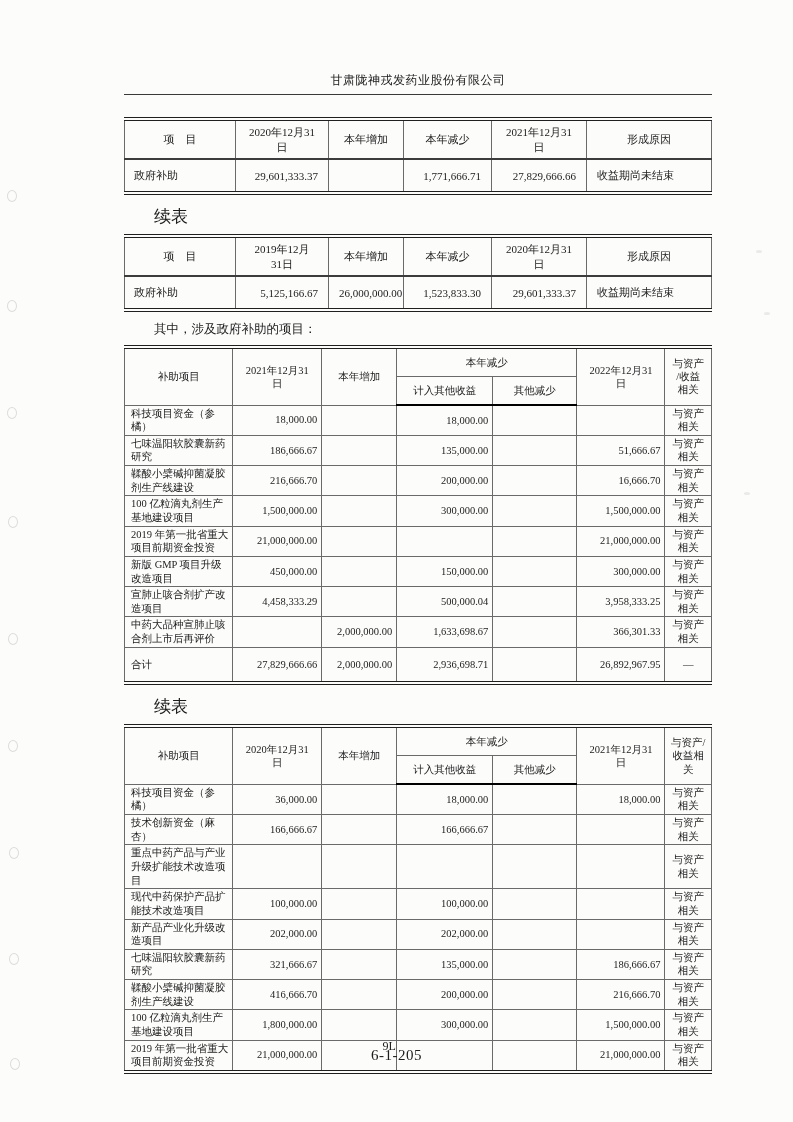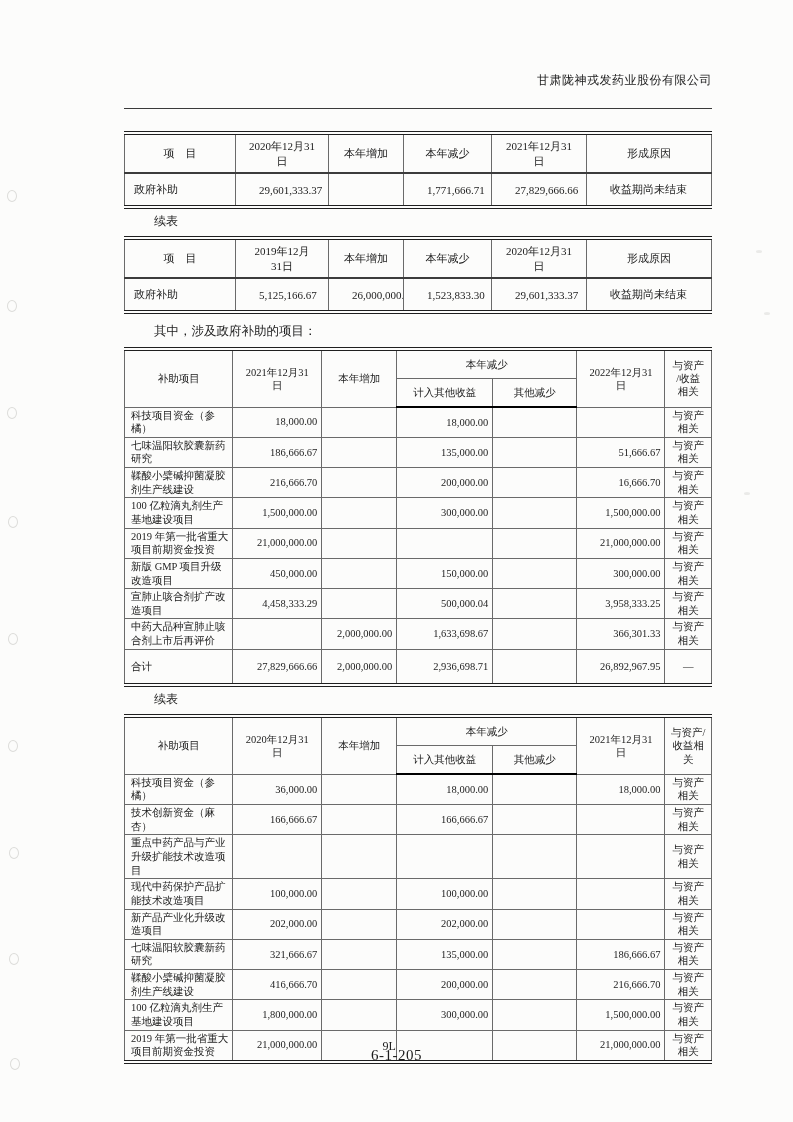--- a/index.html
+++ b/index.html
@@ -6,38 +6,38 @@
   html,body { margin:0; padding:0; }
   body {
     width:793px; height:1122px; position:relative;
     background:#fcfcfb; color:#1c1c1c;
     font-family:"Liberation Serif","DejaVu Serif",serif;
     overflow:hidden;
   }
   .content { position:absolute; left:124px; top:72px; width:588px; }
 
   .doc-header {
-    display:flex; justify-content:flex-end; align-items:flex-end;
-    font-size:12px; padding-bottom:19px; border-bottom:1.5px solid #3a3a3a;
+    display:flex; justify-content:center; align-items:flex-end;
+    font-size:12px; padding-bottom:5px; border-bottom:1.5px solid #3a3a3a;
   }
   .doc-header .left { letter-spacing:.5px; }
 
   table { border-collapse:collapse; width:100%; table-layout:fixed; }
   th, td { border:1px solid #6a6a6a; font-weight:normal; overflow:hidden; }
   th { white-space:pre-line; text-align:center; }
 
   .t-small { margin-top:22px; border-top:4px double #1f1f1f; border-bottom:4px double #1f1f1f; }
   .t-small th { height:40px; font-size:11px; padding:1px 3px; border-bottom:2px solid #3c3c3c; }
-  .t-small td { height:34px; font-size:11px; padding:1px 23px; }
+  .t-small td { height:34px; font-size:11px; padding:1px 10px; }
   .t-small td:first-child { text-align:left; padding-left:9px; }
   .t-small td:nth-child(2), .t-small td:nth-child(3),
   .t-small td:nth-child(4), .t-small td:nth-child(5) { text-align:right; }
   .t-small td:nth-child(6) { text-align:left; }
 
-  .cont-label { font-size:12px; margin:4px 0 0 30px; }
+  .cont-label { font-size:17px; margin:10px 0 0 30px; }
   .t-small.second { margin-top:6px; }
   .note { font-size:12.5px; margin:9px 0 7px 30px; }
 
   .t-detail { border-top:4px double #1f1f1f; border-bottom:4px double #1f1f1f; }
   .t-detail th { font-size:10.5px; padding:1px 2px; height:29px; line-height:1.25; }
   .t-detail thead tr:last-child th { border-bottom:2px solid #000000; }
   .t-detail td { font-size:10.5px; padding:1px 4px; height:30px; line-height:1.3; }
   .t-detail td:first-child { text-align:left; padding-left:6px; }
   .t-detail td:nth-child(2), .t-detail td:nth-child(3), .t-detail td:nth-child(4),
   .t-detail td:nth-child(5), .t-detail td:nth-child(6) { text-align:right; }

